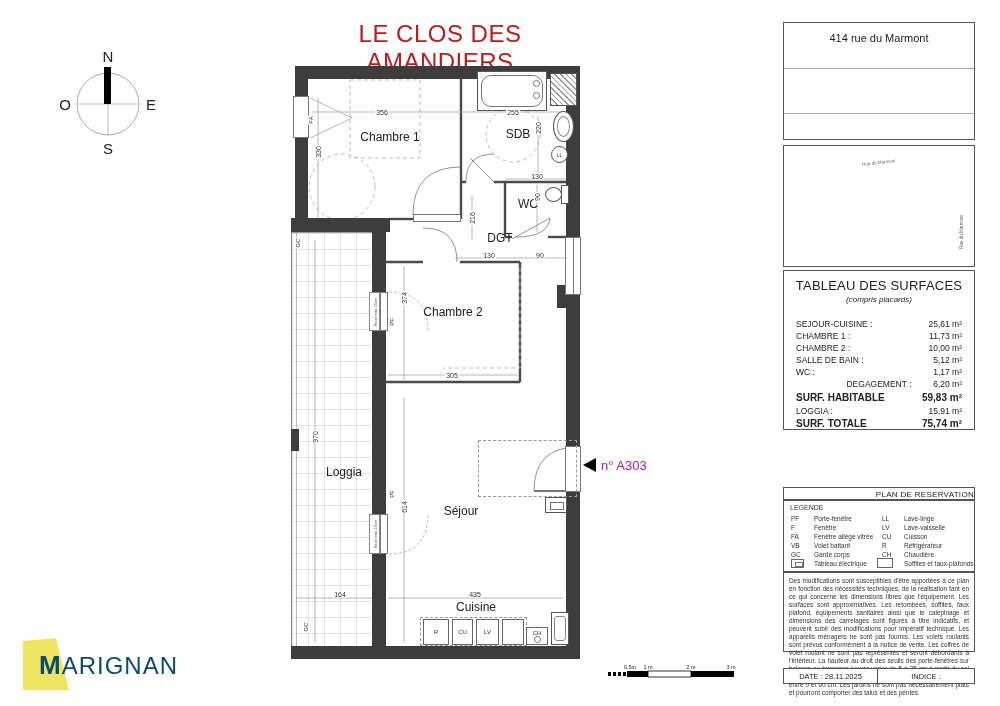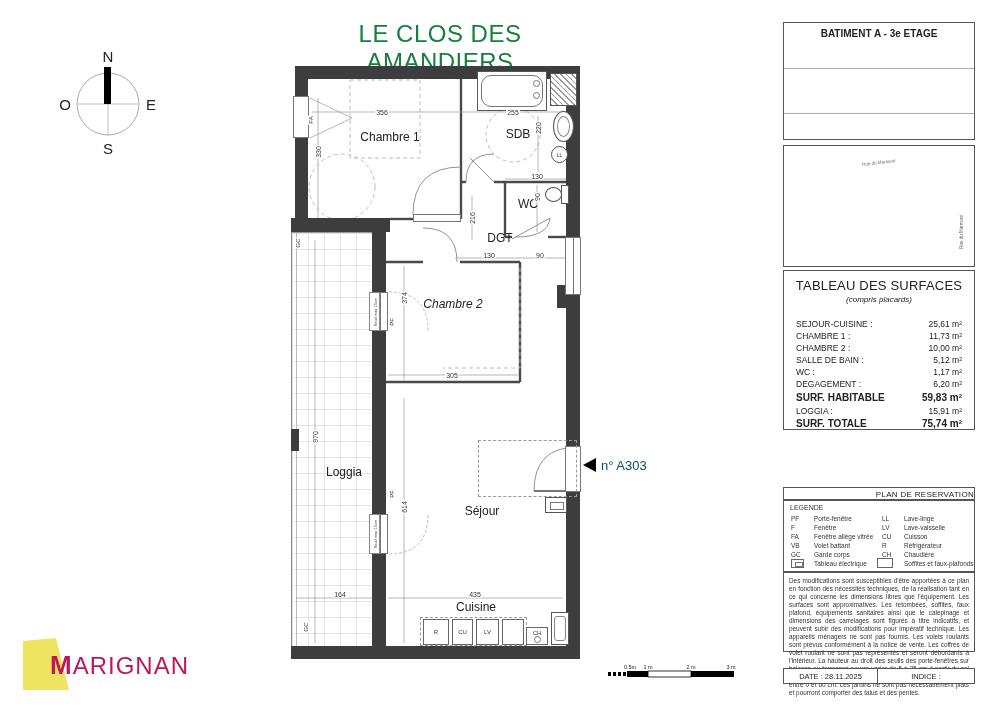--- a/index.html
+++ b/index.html
@@ -38,23 +38,23 @@
   .surf-sub{font-size:8px;padding-top:2px;font-style:italic;}
   .srow{position:absolute;left:12px;right:12px;font-size:8.5px;color:#222;}
   .srow .v{position:absolute;right:0;top:0;}
   .srow.b{font-weight:bold;font-size:10px;}
   .resv-h{font-size:8px;text-align:right;padding-top:2px;letter-spacing:.3px;}
   .leg-t{position:absolute;left:6px;top:3px;font-size:7px;color:#333;}
   .litem{position:absolute;font-size:6.5px;color:#333;white-space:nowrap;}
   .licon{position:absolute;border:1px solid #666;background:#fff;box-sizing:border-box;}
   .disc{font-size:6.4px;line-height:8px;color:#333;text-align:justify;padding:4px 5px;}
   .foot-cell{position:absolute;top:0;height:100%;font-size:7.5px;display:flex;align-items:center;justify-content:center;box-sizing:border-box;}
-  .title{position:absolute;left:300px;top:20px;width:280px;text-align:center;font-size:24px;color:#15803d;letter-spacing:.5px;}
+  .title{position:absolute;left:300px;top:20px;width:280px;text-align:center;font-size:24px;color:#b91c1c;letter-spacing:.5px;}
   .scale-l{position:absolute;transform:translate(-50%,-100%);font-size:5.5px;color:#222;}
-  .logo-text{position:absolute;left:50px;top:650px;font-size:24px;color:#be185d;letter-spacing:1px;}
+  .logo-text{position:absolute;left:39px;top:650px;font-size:24px;color:#0c4a6e;letter-spacing:1px;}
   .logo-text b{font-size:26px;}
   .arrow-left{position:absolute;width:0;height:0;border-top:7px solid transparent;border-bottom:7px solid transparent;border-right:13px solid #000;}
   .street{position:absolute;font-size:4.5px;color:#666;white-space:nowrap;}
 </style>
 </head>
 <body>
 
 <div class="title">LE CLOS DES AMANDIERS</div>
 
 <div>
@@ -238,23 +238,23 @@
   <span style="width:5px;height:5px;border:1px solid #777;border-radius:50%;"></span>
 </div>
 <div class="fix" style="left:551px;top:612px;width:18px;height:33px;">
   <div style="position:absolute;left:2px;top:3px;right:2px;bottom:3px;border:1px solid #888;border-radius:3px;"></div>
 </div>
 
 <div class="lbl" style="left:390px;top:137px;">Chambre 1</div>
 <div class="lbl" style="left:518px;top:134px;">SDB</div>
 <div class="lbl" style="left:528px;top:204px;">WC</div>
 <div class="lbl" style="left:500px;top:238px;">DGT</div>
-<div class="lbl" style="left:453px;top:304px;font-style:italic;">Chambre 2</div>
+<div class="lbl" style="left:453px;top:312px;">Chambre 2</div>
 <div class="lbl" style="left:344px;top:472px;">Loggia</div>
-<div class="lbl" style="left:482px;top:511px;">Séjour</div>
+<div class="lbl" style="left:461px;top:511px;">Séjour</div>
 <div class="lbl" style="left:476px;top:607px;">Cuisine</div>
 
 <div class="dim" style="left:382px;top:112px;">356</div>
 <div class="dim" style="left:513px;top:112px;">255</div>
 <div class="dim rot" style="left:538px;top:128px;">220</div>
 <div class="dim rot" style="left:318px;top:152px;">330</div>
 <div class="dim rot tag" style="left:311px;top:120px;">FA</div>
 <div class="dim rot" style="left:472px;top:218px;">216</div>
 <div class="dim" style="left:537px;top:176px;">130</div>
 <div class="dim rot" style="left:537px;top:197px;">90</div>
@@ -265,41 +265,41 @@
 <div class="dim rot tag" style="left:392px;top:322px;">PF</div>
 <div class="dim rot tag" style="left:392px;top:494px;">PF</div>
 <div class="dim rot" style="left:404px;top:507px;">614</div>
 <div class="dim rot" style="left:315px;top:437px;">970</div>
 <div class="dim rot tag" style="left:298px;top:243px;">GC</div>
 <div class="dim rot tag" style="left:306px;top:627px;">GC</div>
 <div class="dim" style="left:340px;top:594px;">164</div>
 <div class="dim" style="left:475px;top:594px;">435</div>
 
 <div class="arrow-left" style="left:583px;top:458px;"></div>
-<div class="abs" style="left:601px;top:458px;font-size:13px;color:#0c4a6e;">n° A303</div>
+<div class="abs" style="left:601px;top:458px;font-size:13px;color:#a21caf;">n° A303</div>
 
 <div class="panel ctr" style="top:22px;height:118px;">
+  <div class="addr">414 rue du Marmont</div>
   <div class="sep" style="top:45px;"></div>
   <div class="sep" style="top:90px;"></div>
-  <div class="bat">BATIMENT A - 3e ETAGE</div>
 </div>
 
 <div class="panel" style="top:145px;height:122px;"></div>
 <div class="street" style="left:862px;top:160px;transform:rotate(-6deg);">Rue du Marmont</div>
 <div class="street" style="left:961px;top:232px;transform:translate(-50%,-50%) rotate(-90deg);">Rue du Marmont</div>
 
 <div class="panel ctr" style="top:270px;height:160px;">
   <div class="surf-title">TABLEAU DES SURFACES</div>
   <div class="surf-sub">(compris placards)</div>
   <div class="srow" style="top:48px;text-align:left;"><span>SEJOUR-CUISINE :</span><span class="v">25,61 m²</span></div>
   <div class="srow" style="top:60px;text-align:left;"><span>CHAMBRE 1 :</span><span class="v">11,73 m²</span></div>
   <div class="srow" style="top:72px;text-align:left;"><span>CHAMBRE 2 :</span><span class="v">10,00 m²</span></div>
   <div class="srow" style="top:84px;text-align:left;"><span>SALLE DE BAIN :</span><span class="v">5,12 m²</span></div>
   <div class="srow" style="top:96px;text-align:left;"><span>WC :</span><span class="v">1,17 m²</span></div>
-  <div class="srow" style="top:108px;text-align:left;"><span>DEGAGEMENT :</span><span class="v">6,20 m²</span></div>
+  <div class="srow" style="top:108px;text-align:center;"><span>DEGAGEMENT :</span><span class="v">6,20 m²</span></div>
   <div class="srow b" style="top:121px;text-align:left;"><span>SURF. HABITABLE</span><span class="v">59,83 m²</span></div>
   <div class="srow" style="top:135px;text-align:left;"><span>LOGGIA :</span><span class="v">15,91 m²</span></div>
   <div class="srow b" style="top:147px;text-align:left;"><span>SURF. TOTALE</span><span class="v">75,74 m²</span></div>
 </div>
 
 <div class="panel" style="top:487px;height:13px;">
   <div class="resv-h">PLAN DE RESERVATION</div>
 </div>
 
 <div class="panel" style="top:500px;height:72px;">

